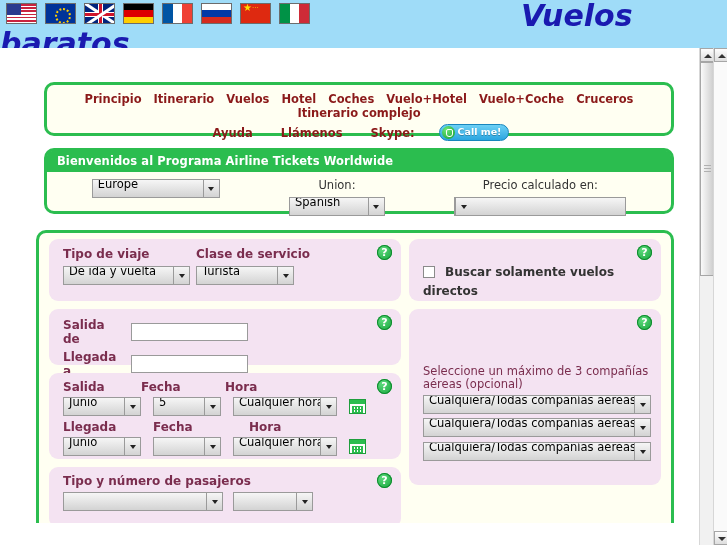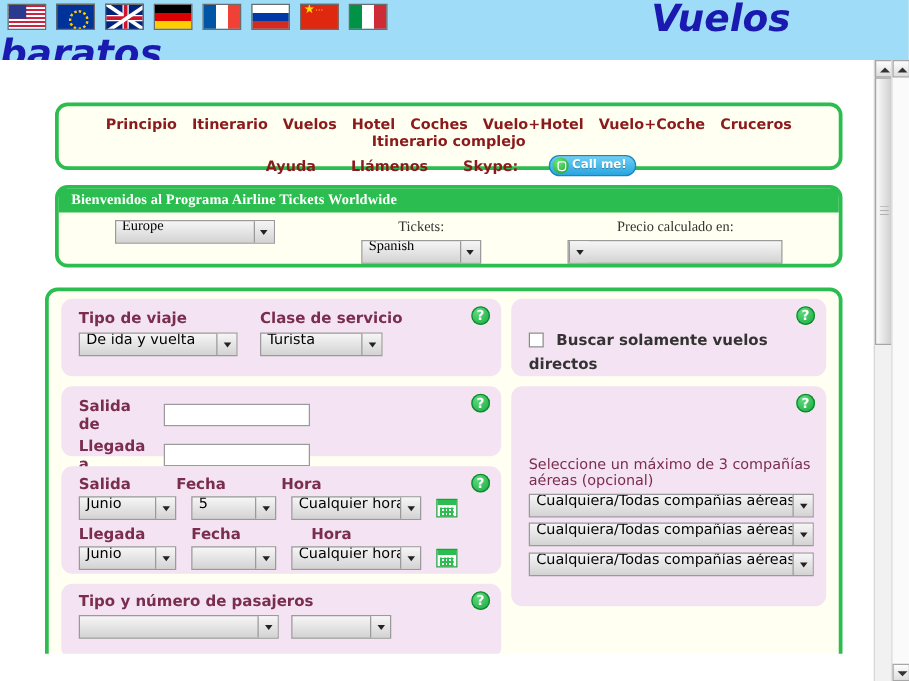--- a/index.html
+++ b/index.html
@@ -171,21 +171,21 @@
     width: 5px; height: 6px;
     border: 1.5px solid #ffffff;
     border-radius: 2px 2px 3px 3px;
   }
   #skype-label {
     color: #ffffff; font-size: 9.5px; font-weight: bold;
     text-shadow: 0 1px 0 rgba(0,0,0,.25);
   }
 
   
-  #welcome-box { left: 44px; top: 100px; width: 630px; height: 66px; font-family: Liberation Serif, serif; }
+  #welcome-box { left: 44px; top: 100px; width: 630px; height: 66px; }
   #welcome-body {
     display: flex; justify-content: space-around; align-items: flex-start;
     padding: 6px 10px 0 10px;
   }
   .welcome-col { text-align: center; }
   .welcome-label { font-size: 11.5px; color: #333; margin-bottom: 4px; }
 
   
   .sel {
     display: inline-flex; align-items: stretch;
@@ -370,21 +370,21 @@
       <div id="welcome-body">
 
         <div class="welcome-col">
           <span class="sel" style="width:128px">
             <span class="sel-text">Europe</span>
             <span class="sel-arrow"></span>
           </span>
         </div>
 
         <div class="welcome-col">
-          <div class="welcome-label">Tickets:</div>
+          <div class="welcome-label">Union:</div>
           <span class="sel" style="width:96px">
             <span class="sel-text">Spanish</span>
             <span class="sel-arrow"></span>
           </span>
         </div>
 
         <div class="welcome-col">
           <div class="welcome-label">Precio calculado en:</div>
           <span class="sel" style="width:172px">
             <span class="sel-arrow"></span>
@@ -394,21 +394,21 @@
       </div>
     </div>
 
     <div class="green-box" id="itin-box">
       <div id="itin-body">
 
         <div class="col-left">
 
           <div class="pink-panel" style="height:62px">
             <span class="help-icon">?</span>
-            <div style="display:flex; gap:18px;">
+            <div style="display:flex; gap:6px;">
               <div>
                 <div class="field-label">Tipo de viaje</div>
                 <span class="sel" style="width:127px; margin-top:5px;">
                   <span class="sel-text">De ida y vuelta</span>
                   <span class="sel-arrow"></span>
                 </span>
               </div>
               <div>
                 <div class="field-label">Clase de servicio</div>
                 <span class="sel" style="width:98px; margin-top:5px;">

